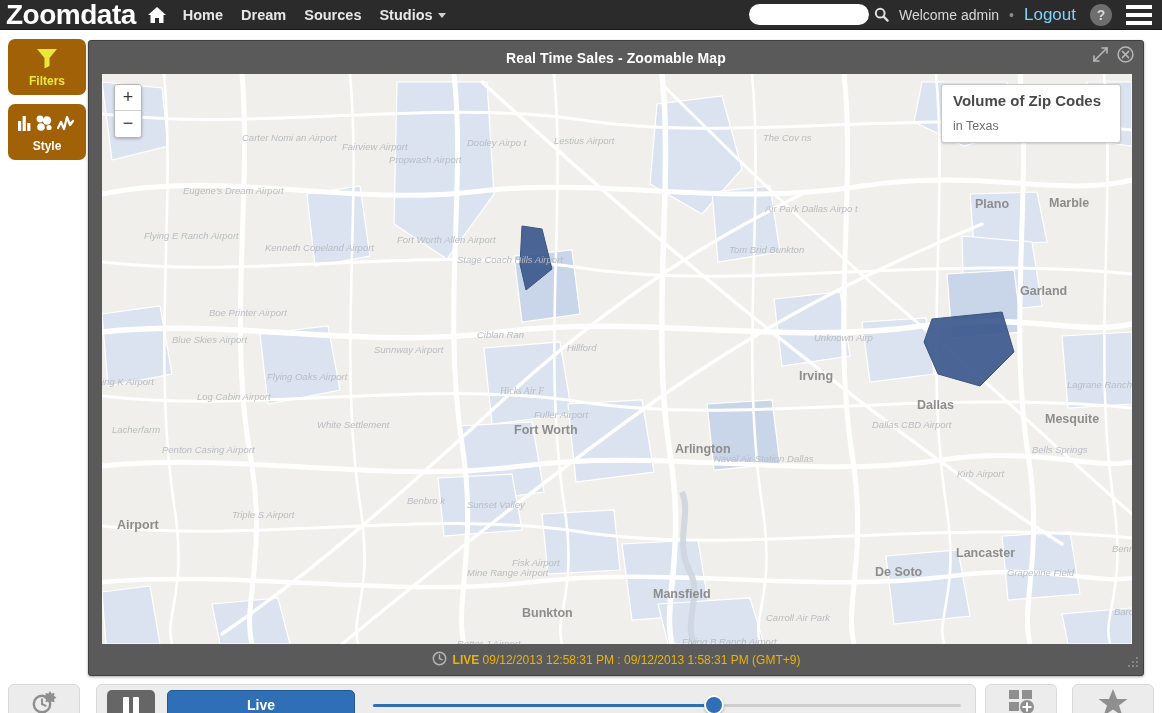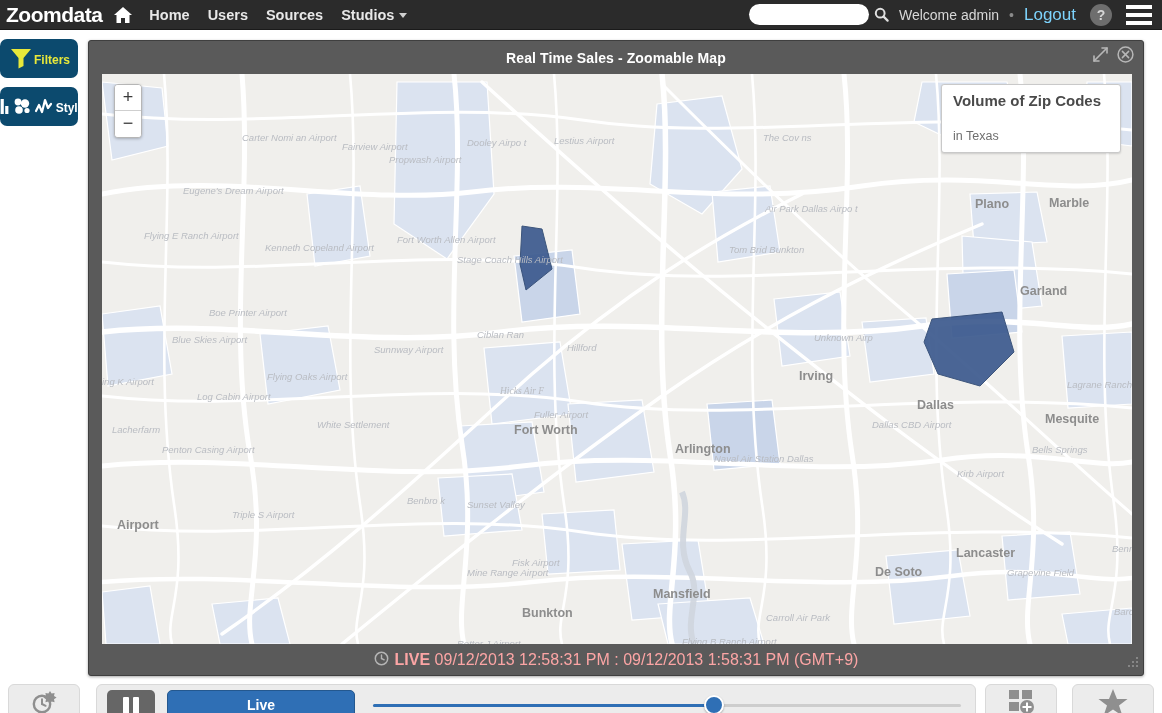--- a/index.html
+++ b/index.html
@@ -13,21 +13,21 @@
 
   
   #topnav {
     position: absolute; left: 0; top: 0;
     width: 1162px; height: 30px;
     background: #2b2b2b;
     display: flex; align-items: center;
     border-bottom: 1px solid #1a1a1a;
   }
   #brand {
-    font-size: 21px; font-weight: bold; color: #ffffff;
+    font-size: 28px; font-weight: bold; color: #ffffff;
     letter-spacing: -0.5px; padding: 0 10px 0 6px;
     line-height: 30px;
   }
   .nav-ico-home { width: 22px; height: 22px; position: relative; margin: 0 6px 0 0; }
   .nav-ico-home svg { display:block; }
   .nav-link {
     color: #e8e8e8; font-size: 14.5px; font-weight: bold;
     padding: 0 9px; line-height: 30px; text-decoration: none;
     white-space: nowrap;
   }
@@ -71,23 +71,23 @@
     margin-left: 10px; cursor: pointer;
   }
   #hamburger i { display: block; width: 26px; height: 4px; background: #ffffff; }
 
   
   #leftrail {
     position: absolute; left: 0; top: 30px;
     width: 82px; height: 683px; background: #ffffff;
   }
   .rail-btn {
-    width: 78px; margin: 9px 2px 0 0;
-    border-radius: 7px; background: #0c4a6e;
-    display: flex; flex-direction: row; align-items: center;
+    width: 78px; margin: 9px 2px 0 8px;
+    border-radius: 7px; background: #a16207;
+    display: flex; flex-direction: column; align-items: center;
     justify-content: center; cursor: pointer; padding: 6px 0 7px 0;
   }
   .rail-btn .rail-label {
     font-size: 12px; font-weight: bold; margin-top: 3px;
   }
   #rail-filters .rail-label { color: #e8e83a; }
   #rail-style .rail-label { color: #ffffff; }
   .rail-icon { height: 26px; display: flex; align-items: center; justify-content: center; }
 
   
@@ -143,29 +143,29 @@
   #zoomctl div:first-child { border-bottom: 1px solid #cfcfcf; }
 
   
   #legend {
     position: absolute; right: 11px; top: 10px; z-index: 20;
     background: #ffffff; border: 1px solid #c9c9c9; border-radius: 3px;
     padding: 7px 12px 9px 11px; min-width: 180px;
     box-shadow: 0 1px 2px rgba(0,0,0,0.15);
   }
   #legend-title { font-size: 15px; font-weight: bold; color: #4a4a4a; }
-  #legend-sub { font-size: 12.5px; color: #6f6f6f; margin-top: 20px; }
+  #legend-sub { font-size: 12.5px; color: #6f6f6f; margin-top: 10px; }
 
   
   #widget-footer {
     position: absolute; left: 0; bottom: 0; width: 100%; height: 30px;
     display: flex; align-items: center; justify-content: center; gap: 6px;
   }
   #footer-time {
-    color: #fca5a5; font-size: 16px; white-space: nowrap;
+    color: #eab308; font-size: 12px; white-space: nowrap;
   }
   #footer-time b { font-weight: bold; }
   #resize-grip { position: absolute; right: 4px; bottom: 3px; opacity: 0.6; }
 
   
   #bottombar {
     position: absolute; left: 0; top: 682px;
     width: 1162px; height: 31px; background: #ffffff;
   }
   .bb-tile {
@@ -217,21 +217,21 @@
 <div id="topnav">
   <div id="brand">Zoomdata</div>
 
   <span class="nav-ico-home">
     <svg width="22" height="22" viewBox="0 0 22 22">
       <path d="M11 3 L20 11 L17.5 11 L17.5 19 L13 19 L13 14 L9 14 L9 19 L4.5 19 L4.5 11 L2 11 Z" fill="#ffffff"></path>
     </svg>
   </span>
 
   <a class="nav-link" href="#">Home</a>
-  <a class="nav-link" href="#">Users</a>
+  <a class="nav-link" href="#">Dream</a>
   <a class="nav-link" href="#">Sources</a>
   <a class="nav-link" href="#"><span>Studios</span><i class="caret-down"></i></a>
 
   <div id="nav-right">
     <input id="search-box" type="text" placeholder="" style="">
     <div id="search-btn">
       <svg width="15" height="15" viewBox="0 0 15 15">
         <circle cx="6.2" cy="6.2" r="4.4" fill="none" stroke="#e0e0e0" stroke-width="2"></circle>
         <line x1="9.6" y1="9.6" x2="13.6" y2="13.6" stroke="#e0e0e0" stroke-width="2.2" stroke-linecap="round"></line>
       </svg>

